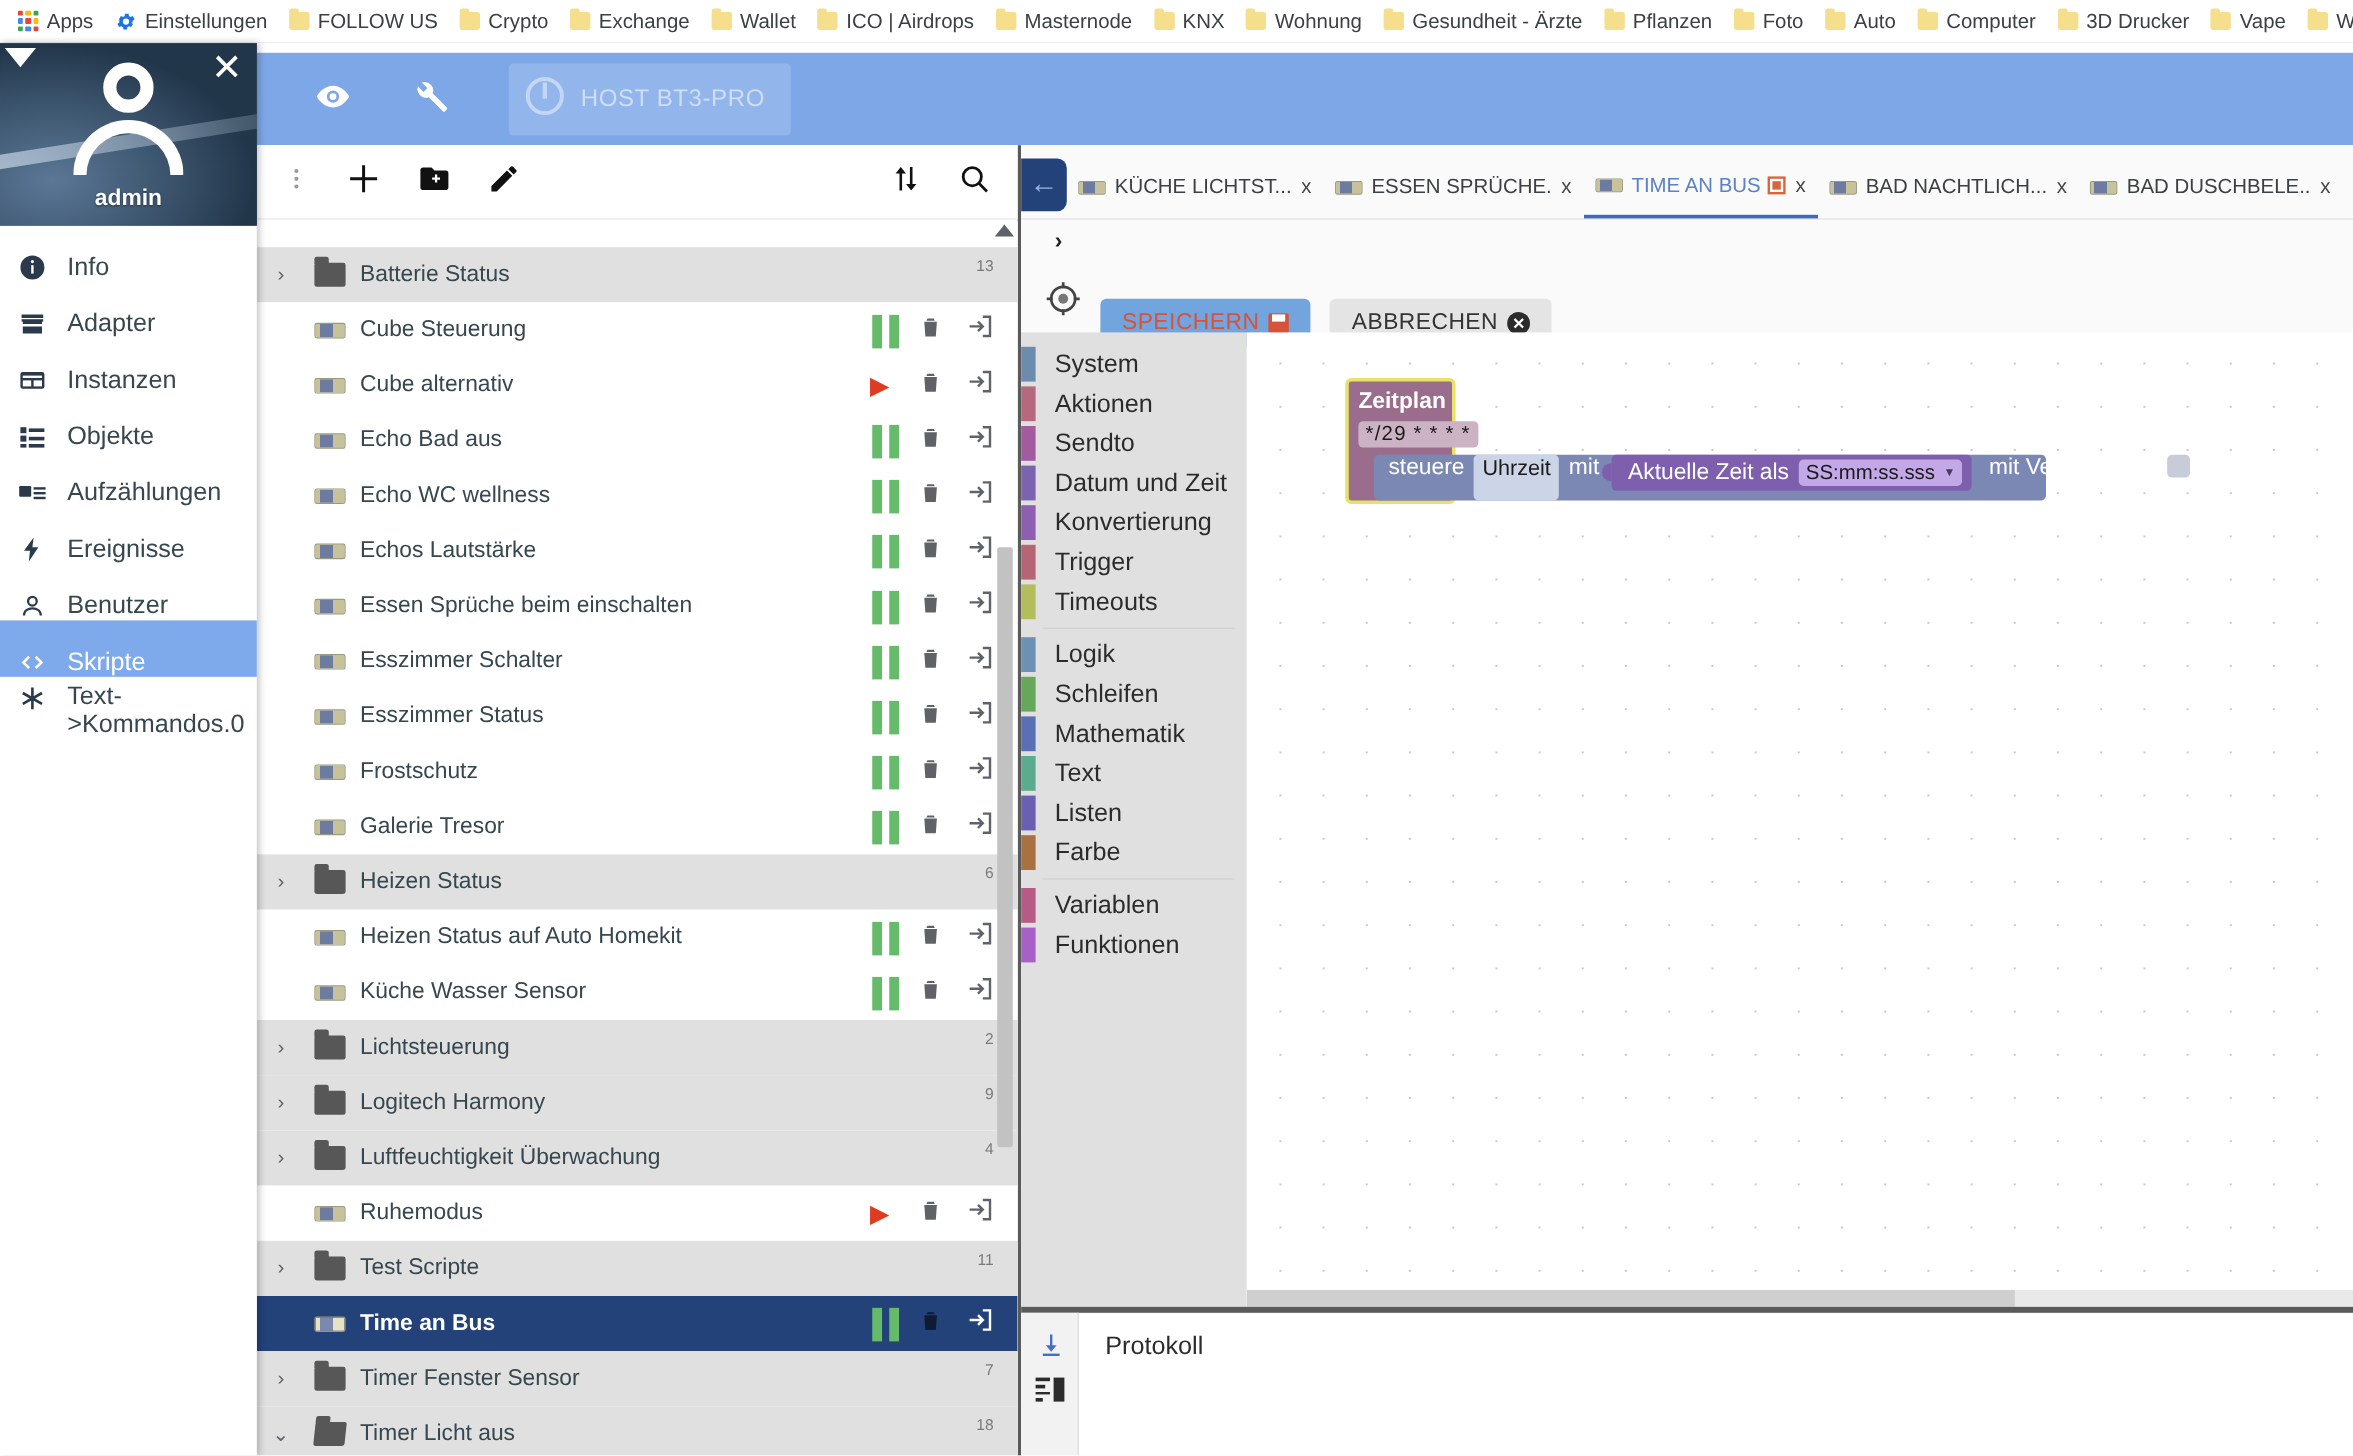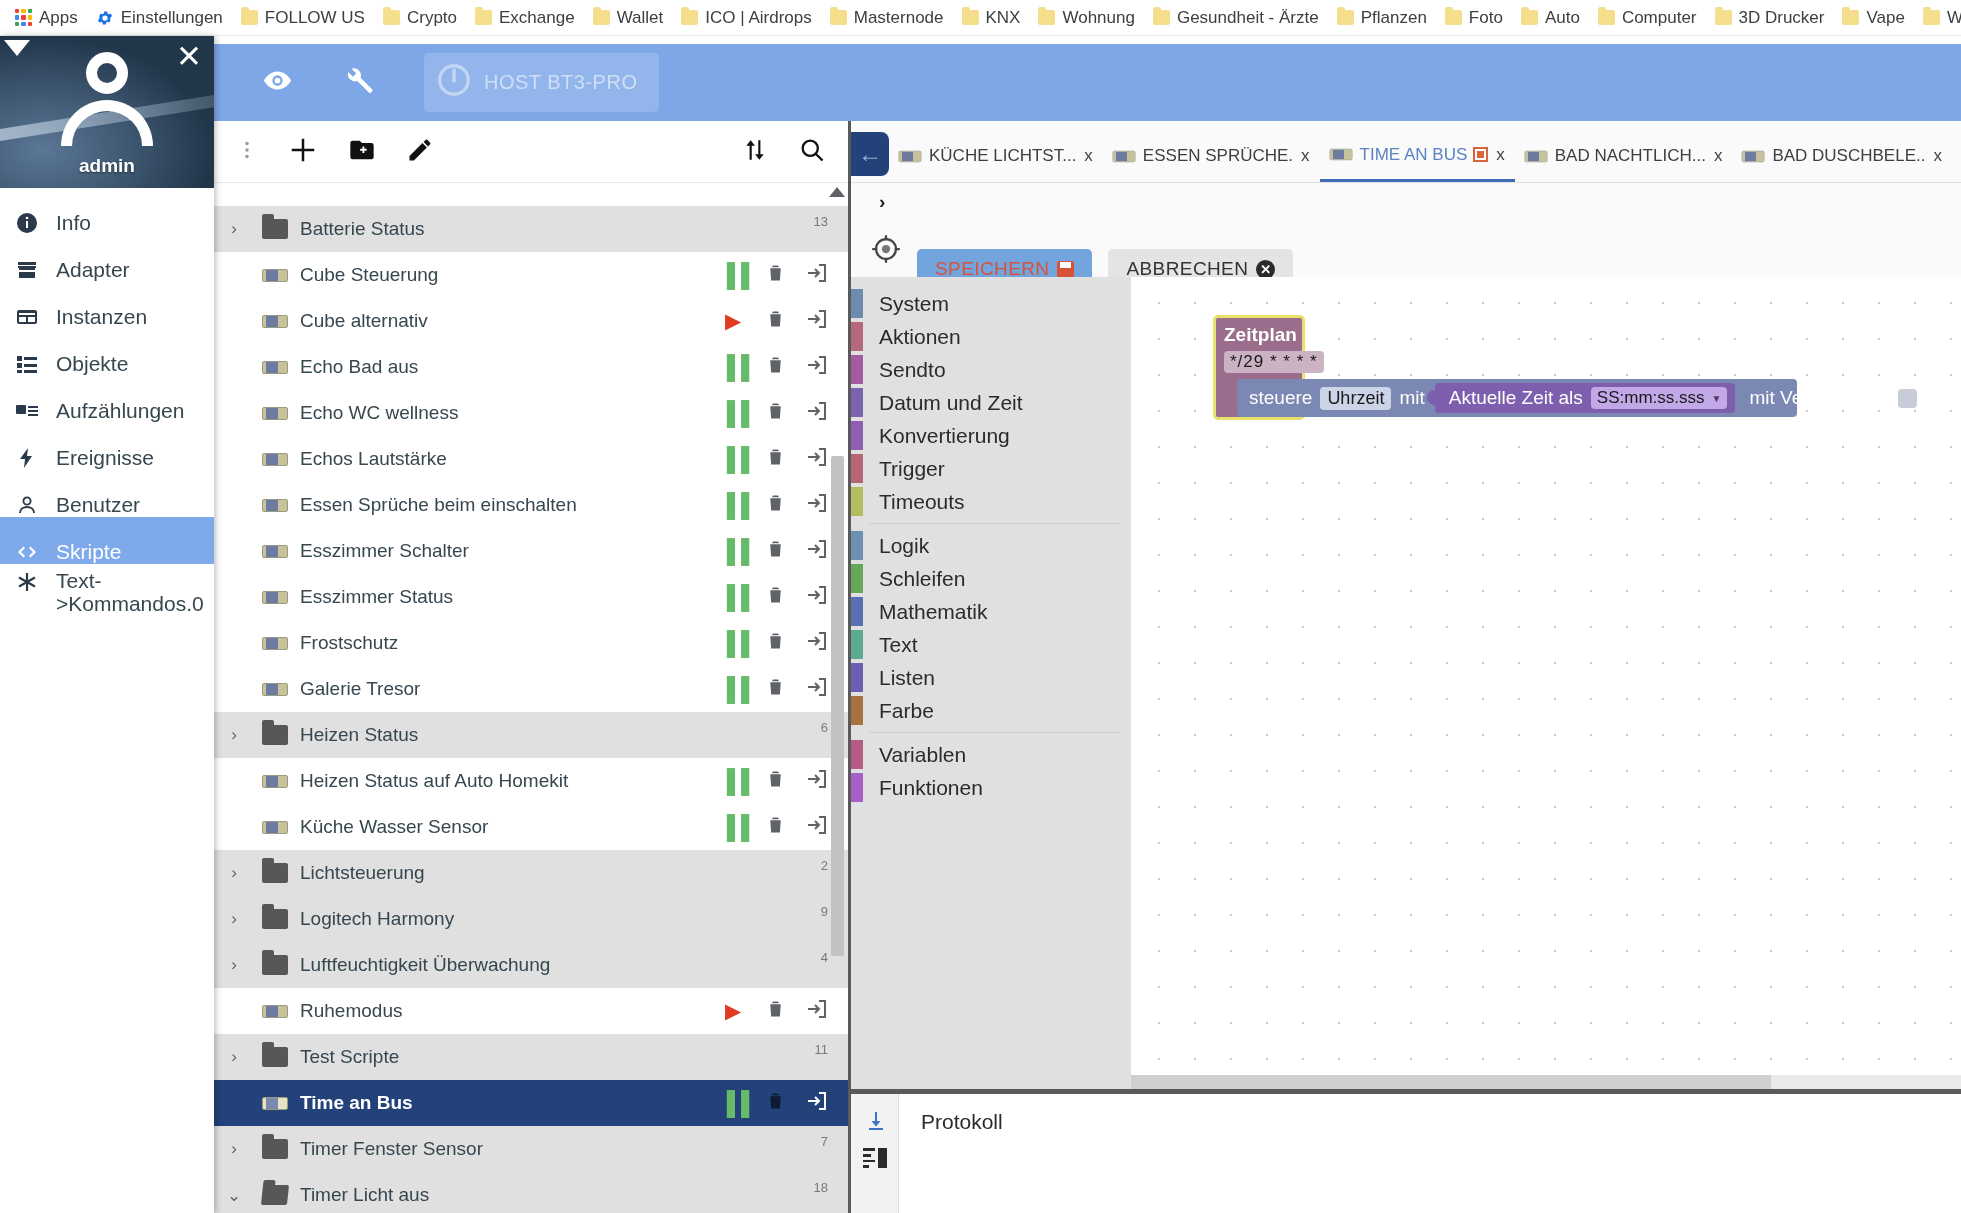--- a/index.html
+++ b/index.html
@@ -231,21 +231,21 @@
   .btn-cancel { background:#e4e4e4; color:#333; }
   .save-ic { width:17px; height:17px; background:#d8523a; border-radius:2px; position:relative; }
   .save-ic::after{content:"";position:absolute;left:3px;top:1px;width:11px;height:6px;background:#fff;}
   .cancel-ic {
     width:19px;height:19px;border-radius:50%;background:#2b2b2b;color:#fff;
     font-size:13px;display:flex;align-items:center;justify-content:center;font-weight:700;
   }
 
   #blocklywrap { position:absolute; left:0; top: 156px; right:0; bottom: 124px; display:flex; }
   #toolbox {
-    width: 280px; background:#e0e0e0; padding-top: 10px; flex:none;
+    width: 188px; background:#e0e0e0; padding-top: 10px; flex:none;
     position:relative;
   }
   .cat { display:flex; align-items:center; height: 33px; position:relative; }
   .cat .swatch { position:absolute; left: 0; top: 2px; width: 12px; height: 29px; }
   .cat .cat-label { padding-left: 28px; font-size: 21px; color:#2b2b2b; }
   #toolbox-rule1, #toolbox-rule2 { height:1px; background:#cfcfcf; margin: 5px 10px 5px 18px; }
 
   #canvas {
     flex:1; position:relative; overflow:hidden;
     background-color:#ffffff;
@@ -262,21 +262,21 @@
     padding: 6px 8px 30px 8px; min-height: 105px;
   }
   #blk-zeitplan .z-title { color:#fff; font-size: 19px; font-weight:700; margin-bottom: 5px; }
   #blk-zeitplan .z-field {
     background:#cbb3c4; border-radius: 4px; padding: 1px 6px;
     font-size: 17px; color:#1a1a1a; display:inline-block; white-space:nowrap;
     letter-spacing: 1px;
   }
   #blk-statement {
     position:absolute; left: 24px; top: 64px;
-    display:flex; align-items:center; height: 38px;
+    display:flex; height: 38px;
     background:#7b88b3; border-radius: 4px 4px 4px 4px;
     padding: 0 6px 0 12px; color:#fff; font-size: 19px; white-space:nowrap;
     width: 560px;
   }
   .f-light { background:#ccd5e8; color:#1a1a1a; border-radius:4px; padding: 1px 7px; font-size:18px; }
   #blk-inner {
     display:flex; align-items:center; gap: 8px; margin-left: 10px;
     background:#7d5fae; border-radius: 4px; padding: 3px 8px 3px 14px;
     height: 30px; position:relative;
   }

